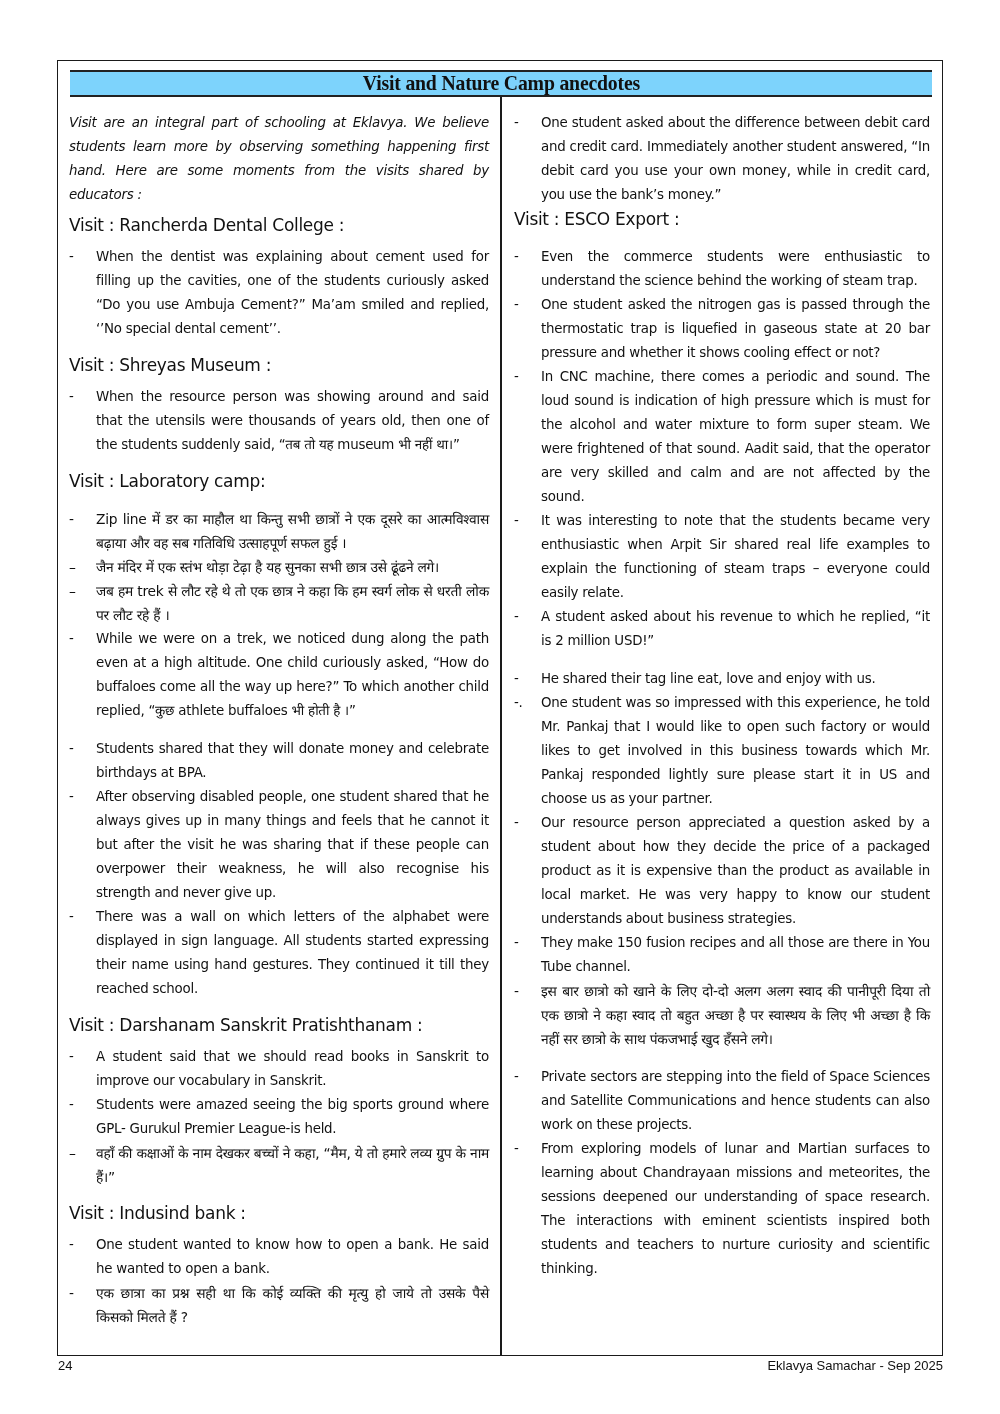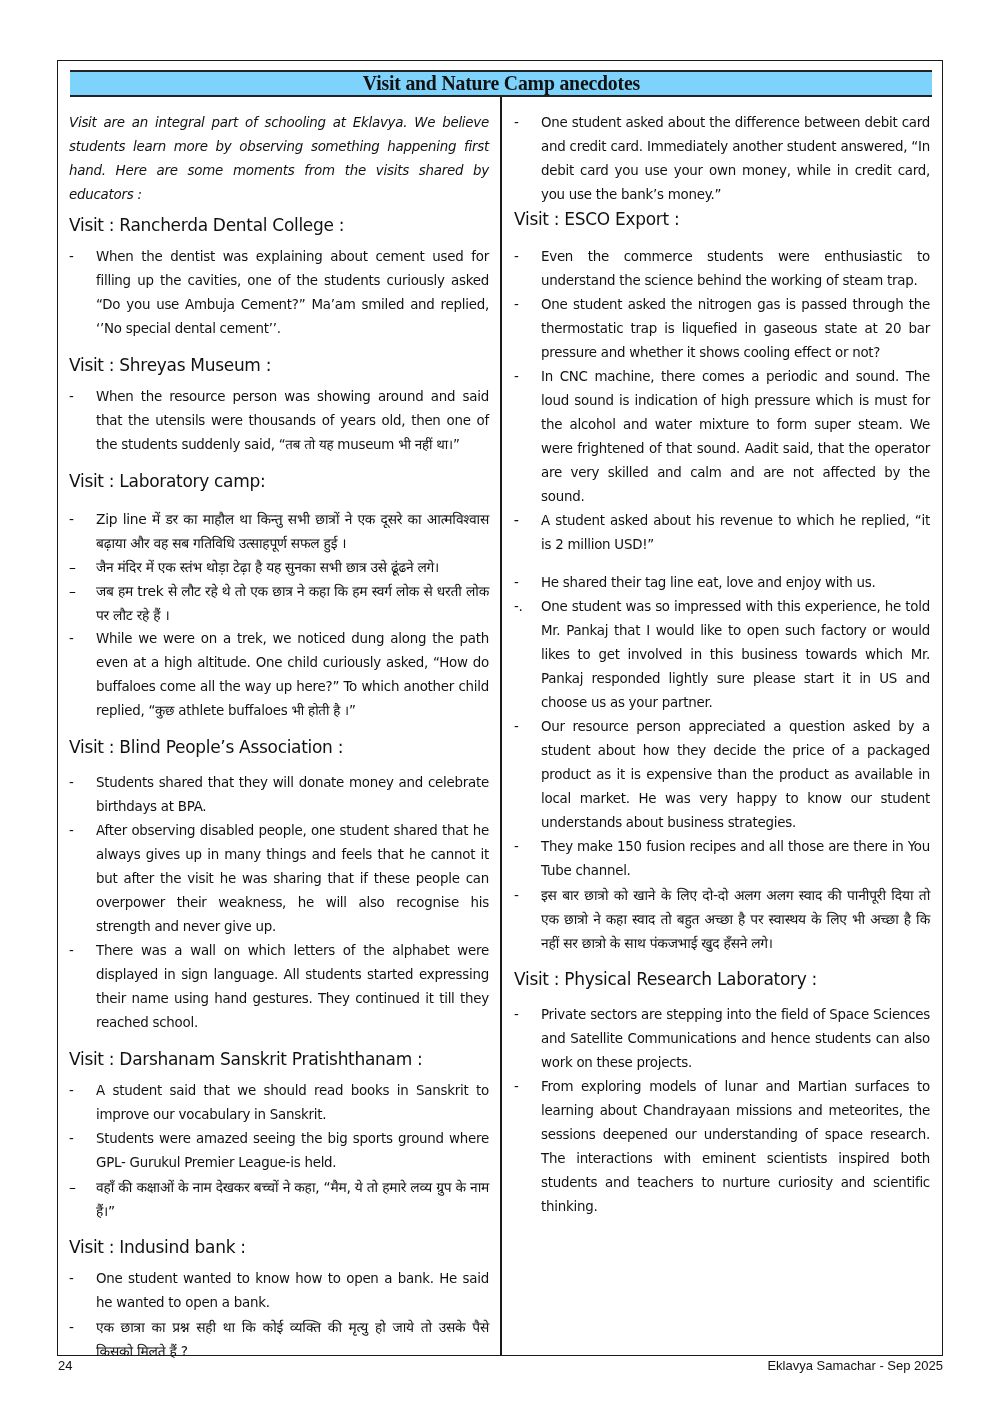--- a/index.html
+++ b/index.html
@@ -137,21 +137,20 @@
     <div class="heading">Visit : Laboratory camp:</div>
     <div style="height:6px"></div>
     <p class="bullet hi"><span class="dash">-</span><span>Zip line में डर का माहौल था किन्तु सभी छात्रों ने एक दूसरे का आत्मविश्वास बढ़ाया और वह सब गतिविधि उत्साहपूर्ण सफल हुई ।</span></p>
     <p class="bullet hi"><span class="dash">–</span><span>जैन मंदिर में एक स्तंभ थोड़ा टेढ़ा है यह सुनका सभी छात्र उसे ढूंढने लगे।</span></p>
     <p class="bullet hi"><span class="dash">–</span><span>जब हम trek से लौट रहे थे तो एक छात्र ने कहा कि हम स्वर्ग लोक से धरती लोक पर लौट रहे हैं ।</span></p>
     <p class="bullet"><span class="dash">-</span><span>While we were on a trek, we noticed dung along the path even at a high altitude. One child curiously asked, “How do buffaloes come all the way up here?” To which another child replied, “कुछ athlete buffaloes भी होती है ।”</span></p>
   </div>
   <div class="gap"></div>
 
   <div class="section">
-    <div class="heading">Visit : Blind People’s Association :</div>
     <div style="height:4px"></div>
     <p class="bullet"><span class="dash">-</span><span>Students shared that they will donate money and celebrate birthdays at BPA.</span></p>
     <p class="bullet"><span class="dash">-</span><span>After observing disabled people, one student shared that he always gives up in many things and feels that he cannot it  but after the visit he was sharing that if these people can overpower their weakness, he will also recognise his strength and never give up.</span></p>
     <p class="bullet"><span class="dash">-</span><span>There was a wall on which letters of the alphabet were displayed in sign language. All students started expressing their name using hand gestures. They continued it till they reached school.</span></p>
   </div>
   <div class="gap"></div>
 
   <div class="section">
     <div class="heading">Visit : Darshanam Sanskrit Pratishthanam :</div>
     <p class="bullet"><span class="dash">-</span><span>A student said that we should read books in Sanskrit to improve our vocabulary in Sanskrit.</span></p>
@@ -169,37 +168,36 @@
 
 <div class="col col-right">
   <p class="bullet"><span class="dash">-</span><span>One student asked about the difference between debit card and credit card. Immediately another student answered, “In debit card you use your own money, while in credit card, you use the bank’s money.”</span></p>
 
   <div class="section">
     <div class="heading" style="margin-top:0">Visit : ESCO Export :</div>
     <div style="height:6px"></div>
     <p class="bullet"><span class="dash">-</span><span>Even the commerce students were enthusiastic to understand the science behind the working of steam trap.</span></p>
     <p class="bullet"><span class="dash">-</span><span>One student asked the nitrogen gas is passed through the thermostatic trap is liquefied in gaseous state at 20 bar pressure and whether it shows cooling effect or not?</span></p>
     <p class="bullet"><span class="dash">-</span><span>In CNC machine, there comes a periodic and sound. The loud sound is indication of high pressure which is must for the alcohol and water mixture to form super steam. We were frightened of that sound. Aadit said, that the operator are very skilled and calm and are not affected by the sound.</span></p>
-    <p class="bullet"><span class="dash">-</span></p>
+    <p class="bullet"><span class="dash">-</span><span>It was interesting to note that the students became very enthusiastic when Arpit Sir shared real life examples to explain the functioning of steam traps – everyone could easily relate.</span></p>
     <p class="bullet"><span class="dash">-</span><span>A student asked about his revenue to which he replied, “it is 2 million USD!”</span></p>
   </div>
   <div class="gap"></div>
 
   <div class="section">
     <div style="height:4px"></div>
     <p class="bullet"><span class="dash">-</span><span>He shared their tag line eat, love and enjoy with us.</span></p>
     <p class="bullet"><span class="dash">-.</span><span>One student was so impressed with this experience, he told Mr. Pankaj that I would like to open such factory or would likes to get involved in this business towards which Mr. Pankaj responded lightly sure please start it in US and choose us as your partner.</span></p>
     <p class="bullet"><span class="dash">-</span><span>Our resource person appreciated a question asked by a student about how they decide the price of a packaged product as it is expensive than the product as available in local market. He was very happy to know our student understands about business strategies.</span></p>
     <p class="bullet"><span class="dash">-</span><span>They make 150 fusion recipes and all those are there in You Tube channel.</span></p>
     <p class="bullet hi"><span class="dash">-</span><span>इस बार छात्रो को खाने के लिए दो-दो अलग अलग स्वाद की पानीपूरी दिया तो एक छात्रो ने कहा स्वाद तो बहुत अच्छा है पर स्वास्थय के लिए भी अच्छा है कि नहीं सर छात्रो के साथ पंकजभाई खुद हँसने लगे।</span></p>
   </div>
   <div class="gap"></div>
 
   <div class="section">
-    <div class="heading">Visit : Physical Research Laboratory :</div>
     <div style="height:4px"></div>
     <p class="bullet"><span class="dash">-</span><span>Private sectors are stepping into the field of Space Sciences and Satellite Communications and hence students can also work on these projects.</span></p>
     <p class="bullet"><span class="dash">-</span><span>From exploring models of lunar and Martian surfaces to learning about Chandrayaan missions and meteorites, the sessions deepened our understanding of space research. The interactions with eminent scientists inspired both students and teachers to nurture curiosity and scientific thinking.</span></p>
   </div>
 </div>
 
 <div class="footer-left">24</div>
 <div class="footer-right">Eklavya Samachar - Sep 2025</div>
 
 </body></html>

